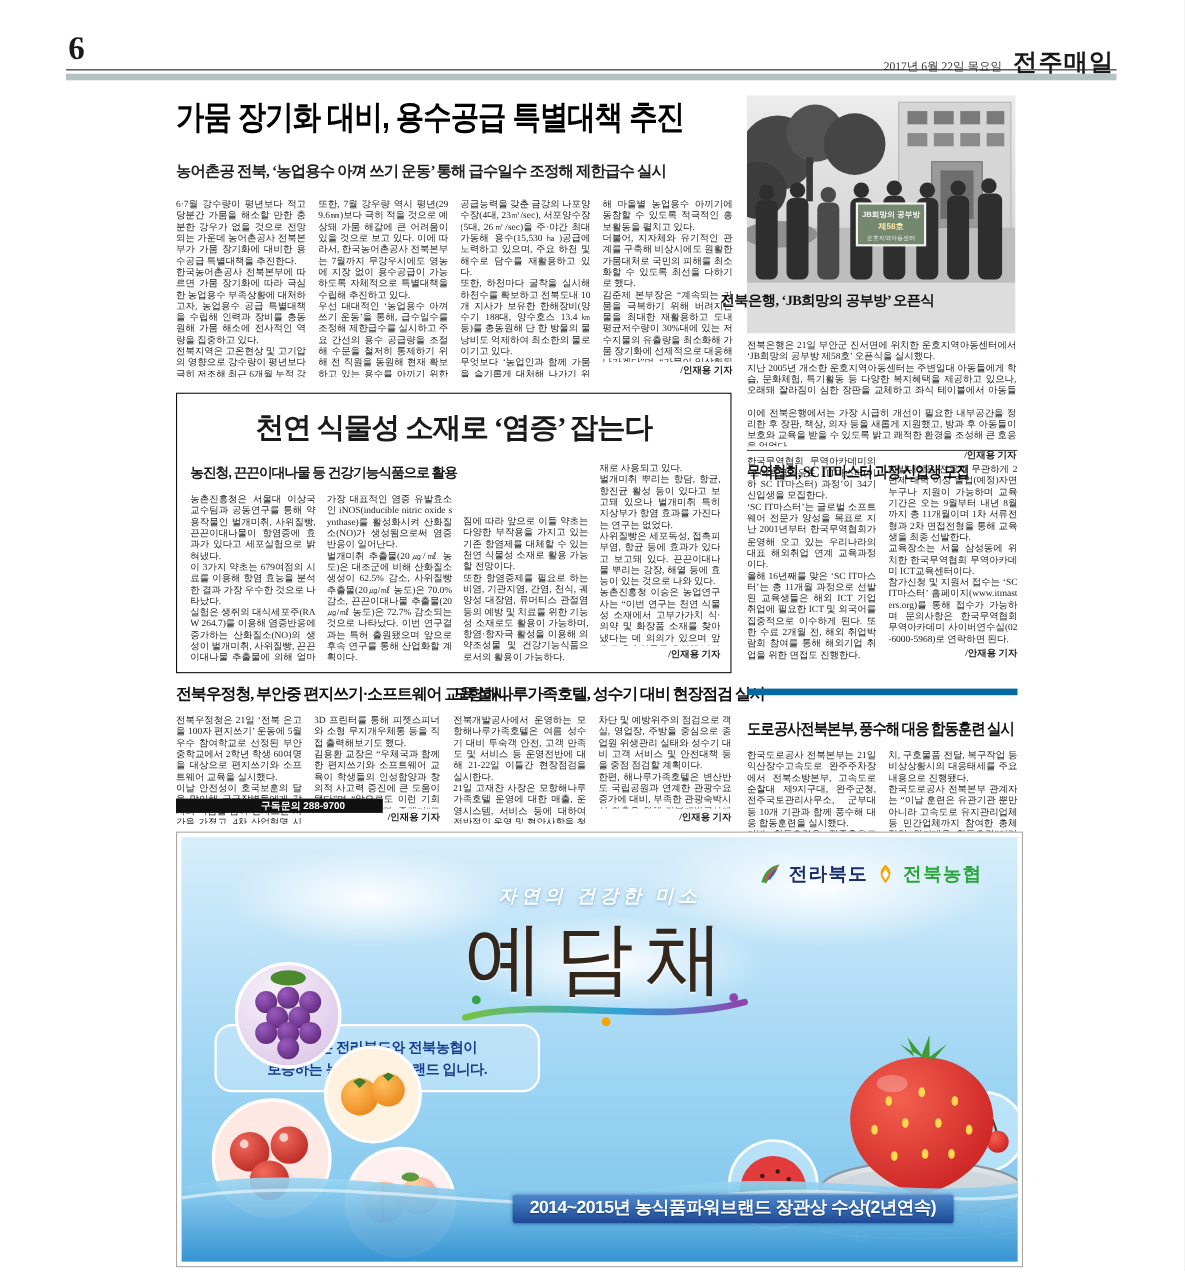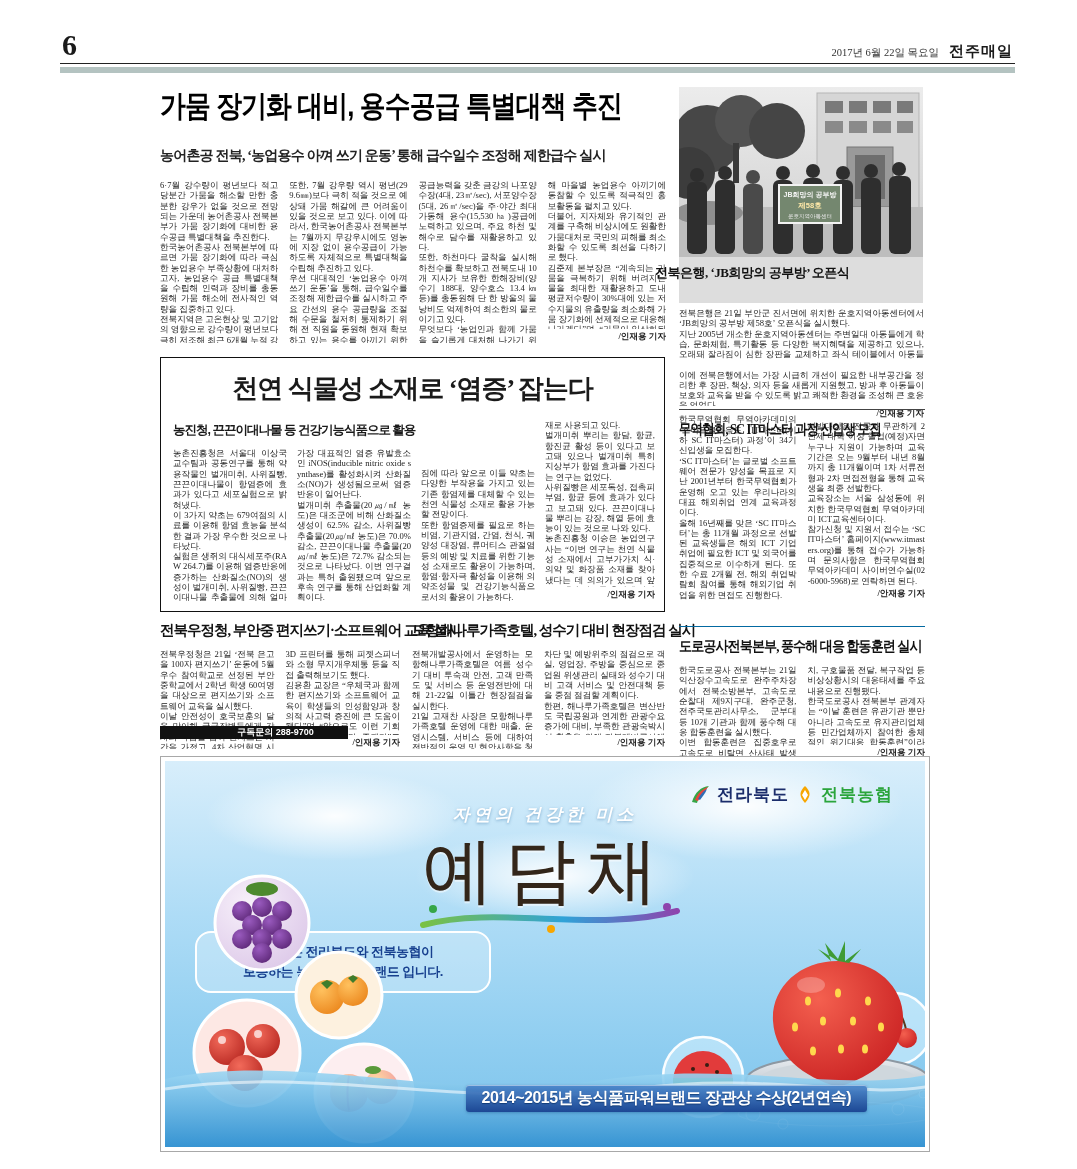--- a/index.html
+++ b/index.html
@@ -3,21 +3,21 @@
 <meta charset="utf-8">
 <style>
   html,body{margin:0;padding:0;background:#e9e9e9;}
   .page{position:relative;width:1077px;height:1169px;background:#ffffff;overflow:hidden;
         font-family:"Liberation Serif","DejaVu Serif",serif;color:#1a1a1a;}
   
   .hdr-pagenum{position:absolute;left:62px;top:28px;font-size:30px;font-weight:bold;font-family:"Liberation Serif",serif;}
   .hdr-section{position:absolute;left:0;right:0;top:38px;text-align:center;font-size:20px;font-weight:bold;letter-spacing:2px;}
   .hdr-right{position:absolute;right:64px;top:42px;display:flex;align-items:baseline;gap:10px;}
   .hdr-date{font-size:10.5px;color:#333;}
-  .hdr-masthead{font-size:15px;font-weight:900;font-family:"Liberation Sans",sans-serif;letter-spacing:1px;}
+  .hdr-masthead{font-size:22px;font-weight:900;font-family:"Liberation Sans",sans-serif;letter-spacing:1px;}
   .hdr-rule{position:absolute;left:60px;right:62px;top:63px;border-top:1.5px solid #222;}
   .hdr-bar{position:absolute;left:60px;right:62px;top:67px;height:6px;background:#b4c3c1;}
   
   .coltext{white-space:pre-line;text-align:justify;word-break:break-all;font-size:8.6px;line-height:1.2;color:#222;
            flex:1 1 auto;overflow:hidden;}
   .col{display:flex;flex-direction:column;overflow:hidden;}
   .cols{display:flex;gap:11px;}
   .byline{flex:0 0 auto;text-align:right;font-size:8.6px;font-weight:bold;margin-top:2px;}
   .serif-head{font-family:"Liberation Serif",serif;font-weight:bold;color:#111;}
   
@@ -43,21 +43,21 @@
   .herb-c3{left:248px;top:0;bottom:0;margin-top:48px;}
   .herb-c4{left:372px;top:0;bottom:0;width:110px;}
   
   .trade{position:absolute;left:679px;top:409px;width:246px;border-top:1px solid #444;padding-top:10px;}
   .trade-headline{font-size:15px;letter-spacing:-1px;white-space:nowrap;transform:scaleX(.86);transform-origin:left;}
   .trade-cols{margin-top:11px;height:150px;align-items:flex-end;}
   
   .strip-headline{font-size:14.5px;letter-spacing:-1px;white-space:nowrap;overflow:visible;}
   .post{position:absolute;left:160px;top:621px;width:240px;}
   .hotel{position:absolute;left:412px;top:621px;width:253px;}
-  .road{position:absolute;left:679px;top:626px;width:246px;border-top:1px solid #0369a1;padding-top:10px;}
+  .road{position:absolute;left:679px;top:626px;width:246px;border-top:6px solid #0369a1;padding-top:21px;}
   .road .strip-headline{transform:scaleX(.9);transform-origin:left;}
   .strip-cols{margin-top:9px;height:100px;}
   .road .strip-cols{height:94px;}
   
   .subscribe{position:absolute;left:160px;top:726px;width:145px;height:13px;background:#111;color:#fff;
              font-family:"Liberation Sans",sans-serif;font-size:9px;font-weight:bold;line-height:13px;text-align:center;padding-left:43px;}
   
   .ad{position:absolute;left:160px;top:756px;width:770px;height:396px;border:1px solid #a8a8a8;background:#fff;
       box-sizing:border-box;padding:4px;}
   .ad-inner{position:relative;width:100%;height:100%;overflow:hidden;

